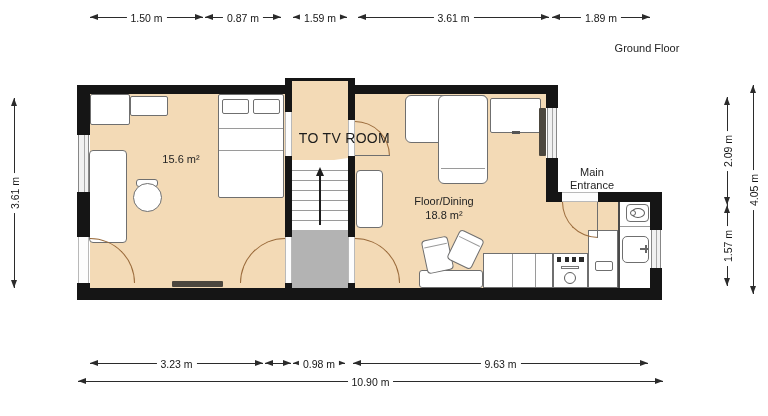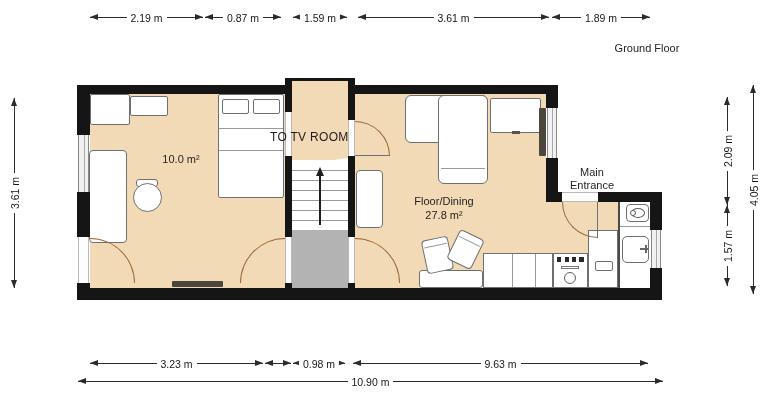--- a/index.html
+++ b/index.html
@@ -24,21 +24,21 @@
   .arc.sw{border-bottom-width:1px;border-left-width:1px;border-bottom-left-radius:100% 100%}
   .leaf{background:#6f6f6f}
   .stairs{background:#fff;clip-path:polygon(0 11px,100% 3px,100% 100%,0 100%)}
   .treads{position:absolute;left:0;right:0;top:15px;bottom:2px;
           background:repeating-linear-gradient(to bottom,#9a9a9a 0 1px,transparent 1px 10px)}
   .stair-arrow-line{background:#1d1d1d}
   .tri-up{width:0;height:0;border-left:4px solid transparent;border-right:4px solid transparent;
           border-bottom:9px solid #1d1d1d}
   .lbl{color:#232323;font-size:11px;line-height:14px;text-align:center}
   .lbl .ln{white-space:nowrap}
-  .smlbl{color:#1c1c1c;font-size:12px;letter-spacing:.3px;text-align:left;white-space:nowrap}
+  .smlbl{color:#1c1c1c;font-size:14px;letter-spacing:.3px;text-align:right;white-space:nowrap}
   .dim{position:absolute}
   .dim.h{height:0;border-top:1px solid var(--dim,#2b2b2b)}
   .dim.v{width:0;border-left:1px solid var(--dim,#2b2b2b)}
   .ah{position:absolute;width:0;height:0}
   .dim.h .ah{top:-4px;border-top:3.5px solid transparent;border-bottom:3.5px solid transparent}
   .dim.h .ah.w{left:0;border-right:8px solid var(--dim,#2b2b2b)}
   .dim.h .ah.e{right:0;border-left:8px solid var(--dim,#2b2b2b)}
   .dim.v .ah{left:-4px;border-left:3.5px solid transparent;border-right:3.5px solid transparent}
   .dim.v .ah.n{top:0;border-bottom:8px solid var(--dim,#2b2b2b)}
   .dim.v .ah.s{bottom:0;border-top:8px solid var(--dim,#2b2b2b)}
@@ -148,37 +148,37 @@
 
   <div class="abs arc ne" style="left:90px;top:238px;width:45px;height:45px"></div>
   <div class="abs arc nw" style="left:240px;top:238px;width:45px;height:45px"></div>
   <div class="abs arc ne" style="left:355px;top:121px;width:35px;height:35px"></div>
   <div class="abs leaf" style="left:355px;top:155px;width:35px;height:1px"></div>
   <div class="abs arc ne" style="left:355px;top:238px;width:45px;height:45px"></div>
   <div class="abs arc sw" style="left:562px;top:202px;width:36px;height:36px"></div>
   <div class="abs leaf" style="left:597px;top:202px;width:1px;height:36px"></div>
 
   <div class="abs lbl" style="left:121px;top:152px;width:120px">
-    <div class="ln">10.0 m²</div>
+    <div class="ln">15.6 m²</div>
   </div>
   <div class="abs lbl" style="left:384px;top:194px;width:120px">
     <div class="ln">Floor/Dining</div>
-    <div class="ln">27.8 m²</div>
+    <div class="ln">18.8 m²</div>
   </div>
   <div class="abs smlbl" style="left:270px;top:130px;width:120px">TO TV ROOM</div>
   <div class="abs lbl" style="left:552px;top:166px;width:80px;line-height:13px">
     <div class="ln">Main</div>
     <div class="ln">Entrance</div>
   </div>
   <div class="abs lbl" style="left:597px;top:41px;width:100px">Ground Floor</div>
 
   <div class="dim h" style="left:90px;top:17px;width:113px">
     <i class="ah w"></i>
       <i class="ah e"></i>
-    <span class="dlb">2.19 m</span>
+    <span class="dlb">1.50 m</span>
   </div>
   <div class="dim h" style="left:205px;top:17px;width:76px">
     <i class="ah w"></i>
       <i class="ah e"></i>
     <span class="dlb">0.87 m</span>
   </div>
   <div class="dim h" style="left:293px;top:17px;width:54px">
     <i class="ah w"></i>
       <i class="ah e"></i>
     <span class="dlb">1.59 m</span>

